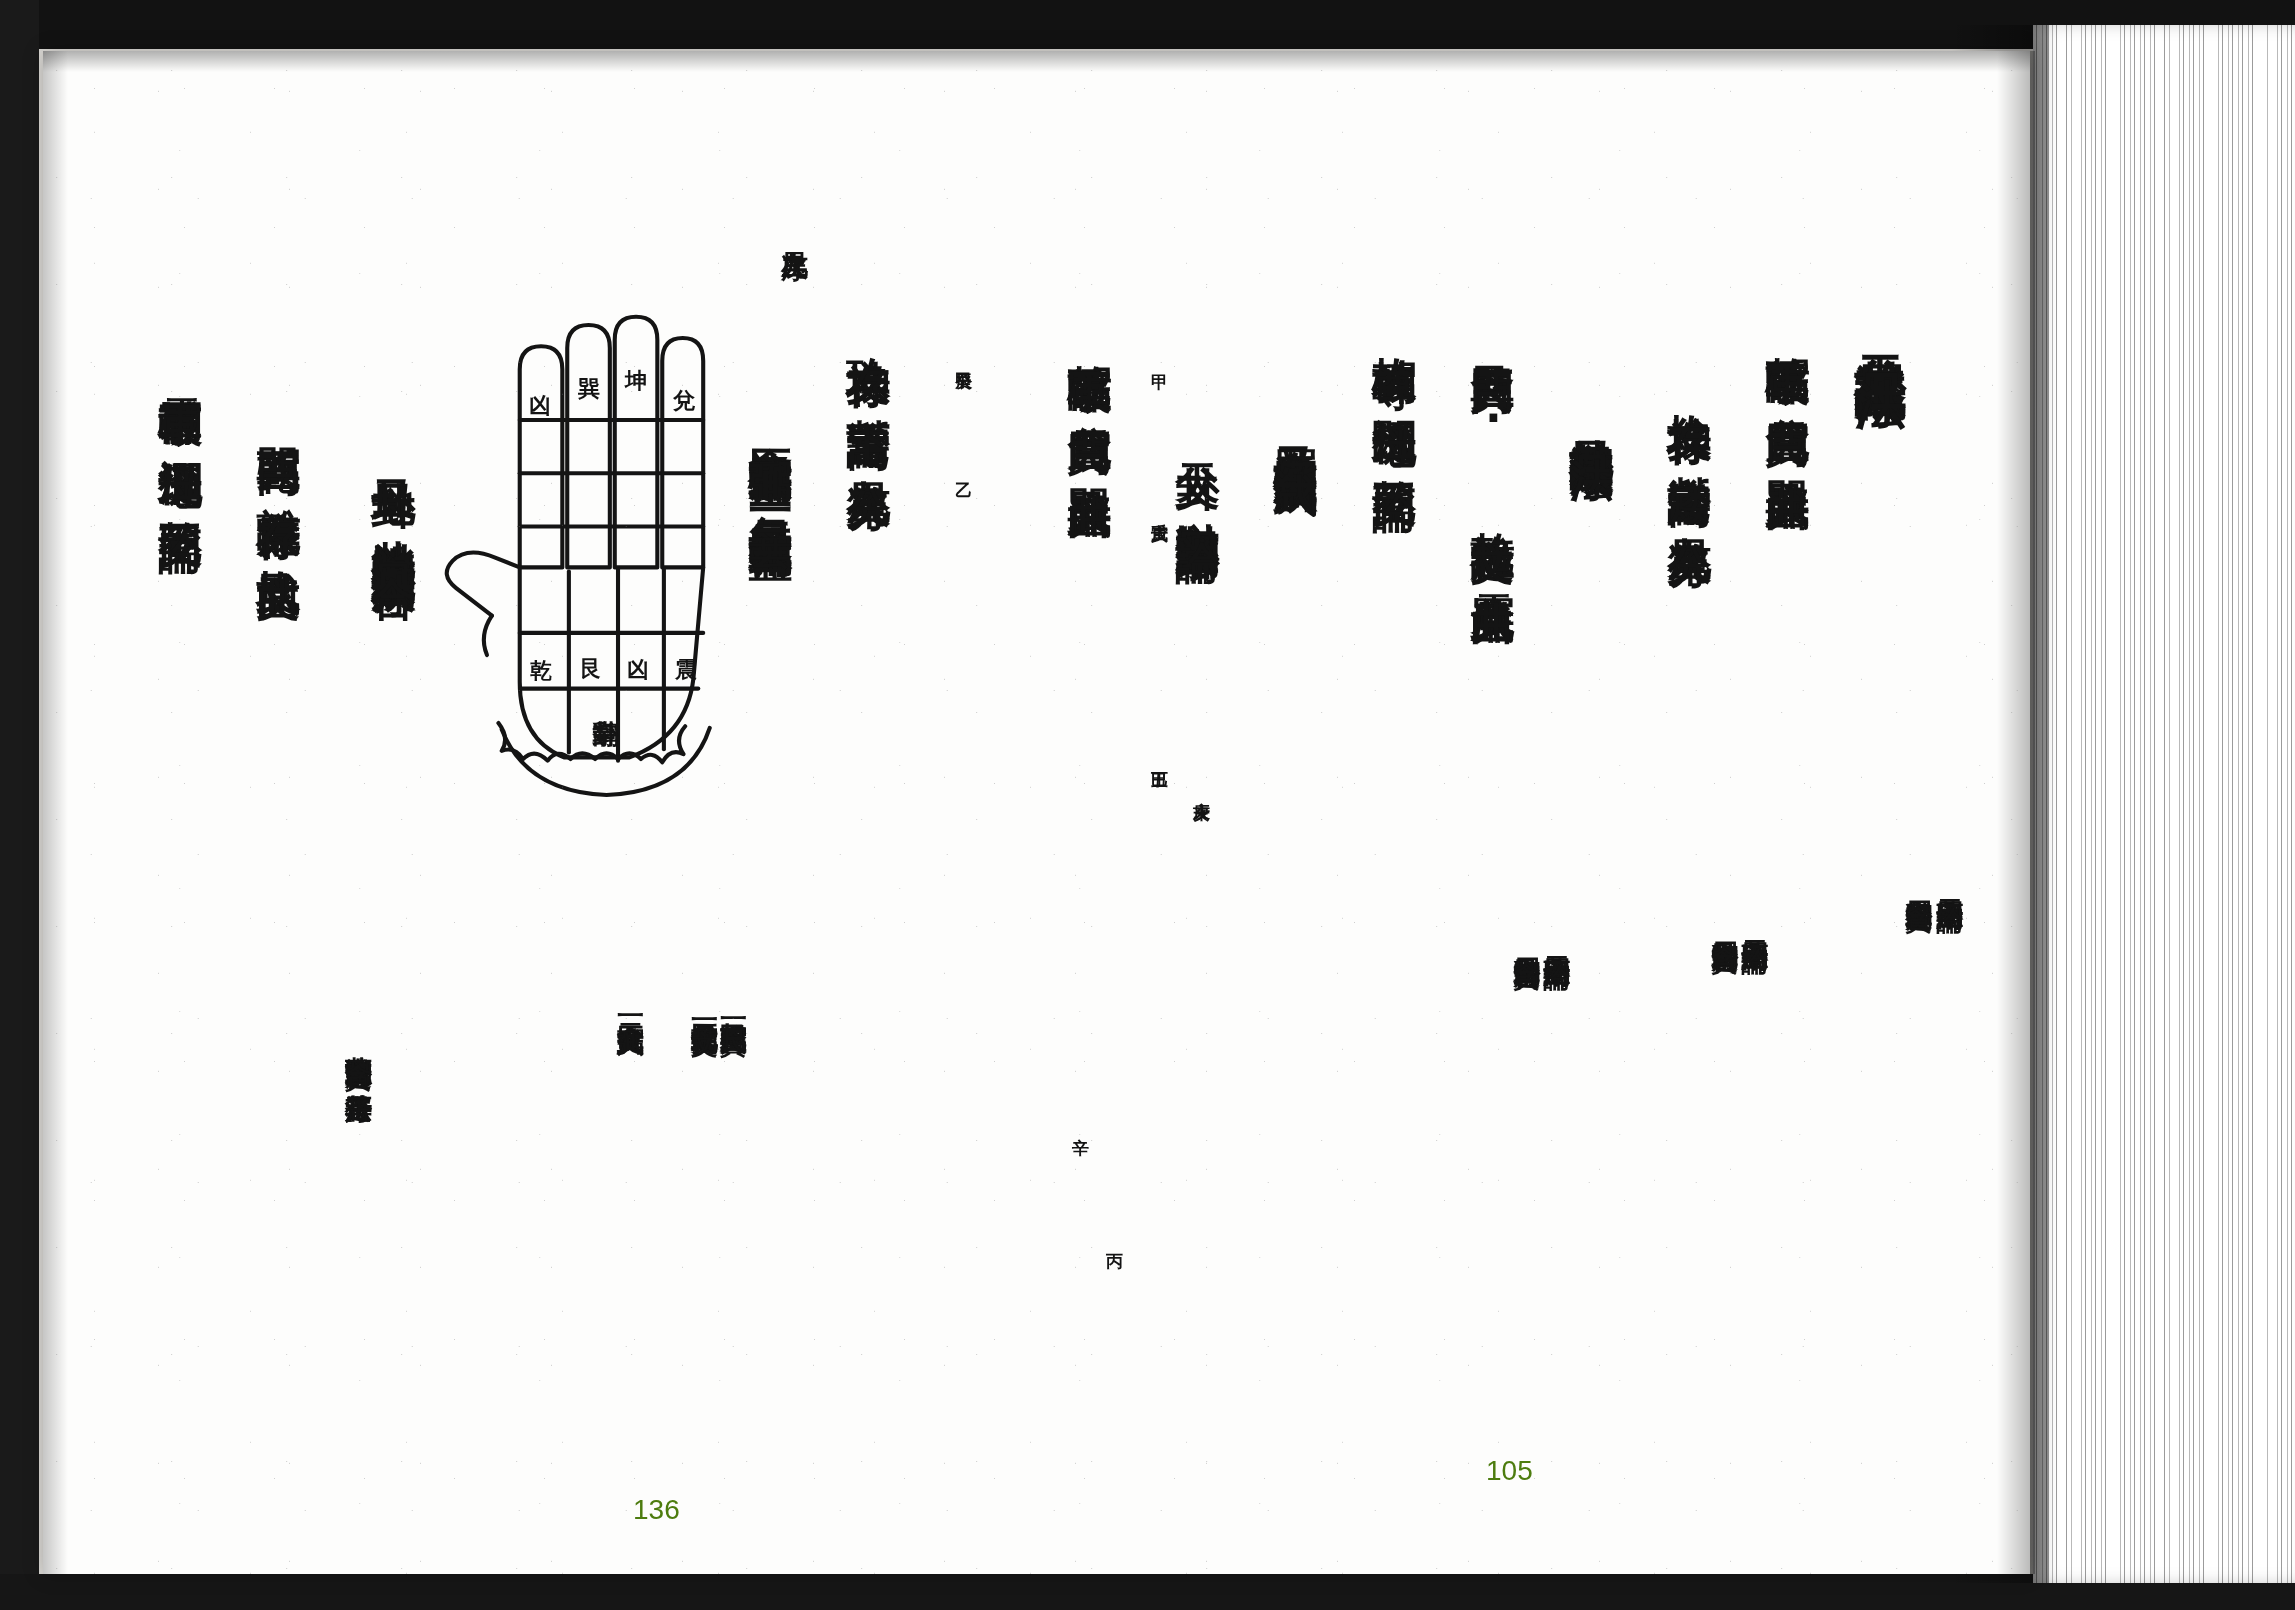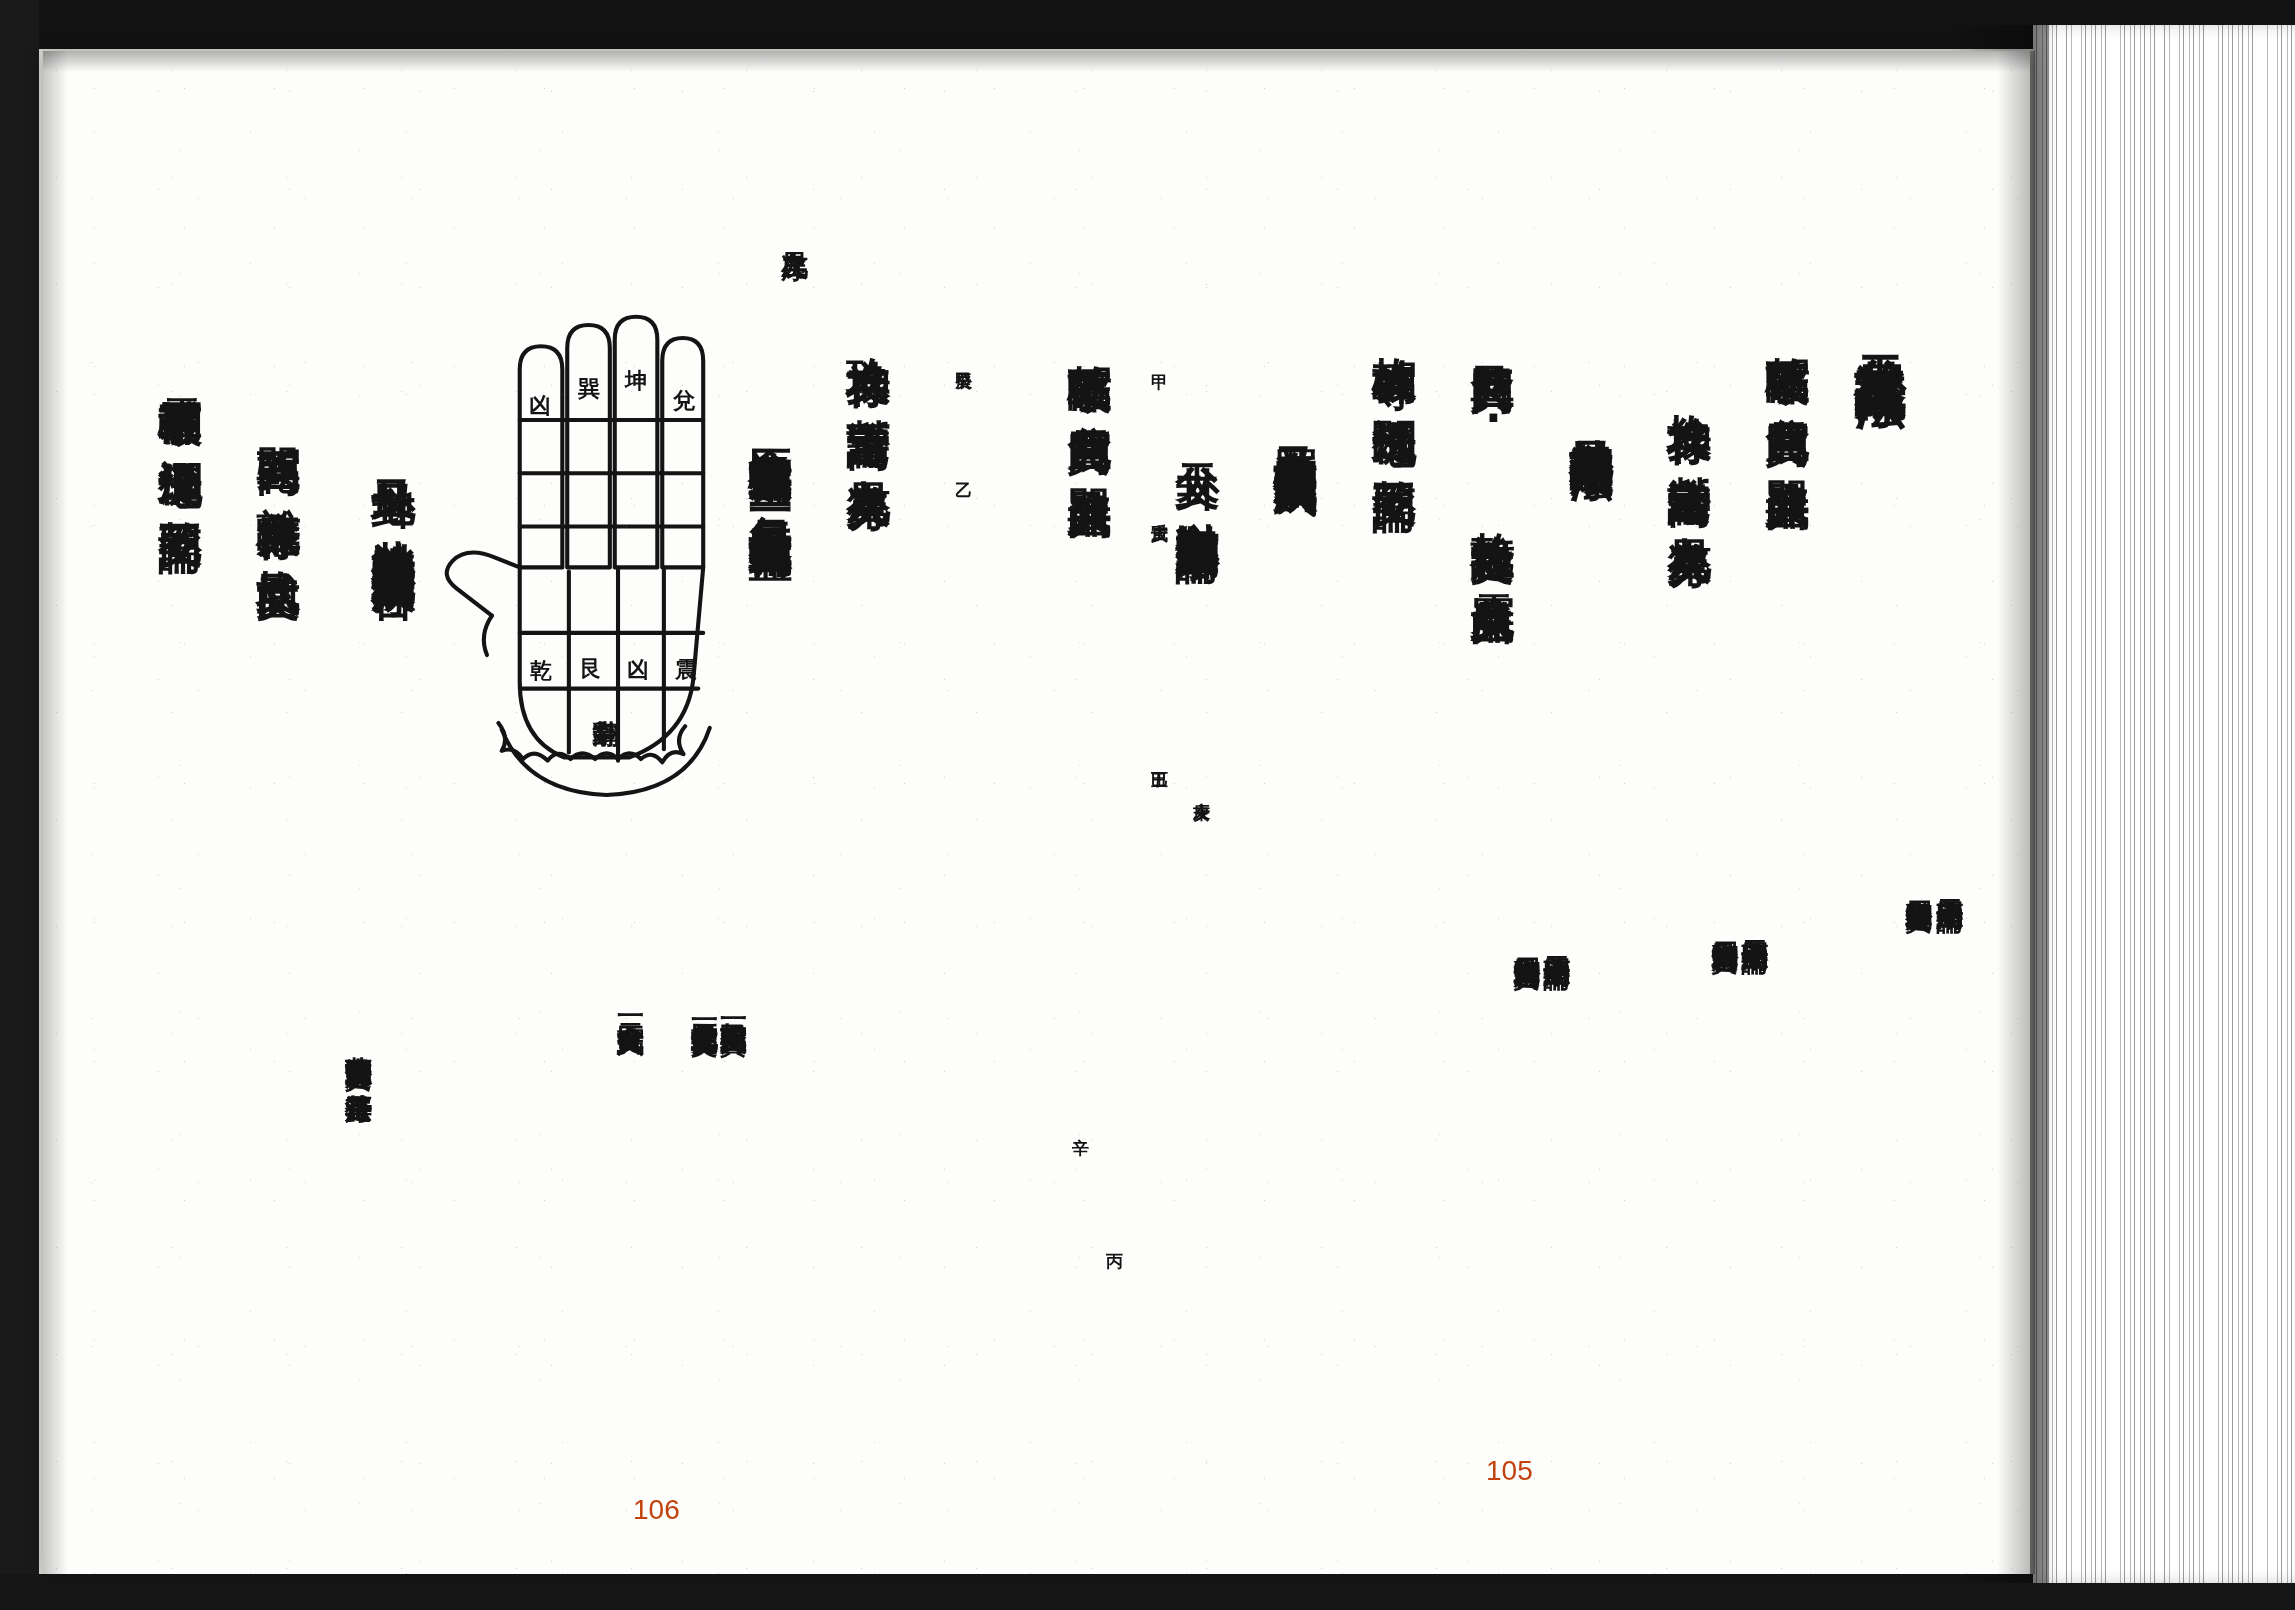--- a/index.html
+++ b/index.html
@@ -124,21 +124,21 @@
   }
   .c-title  { font-size: 52px; letter-spacing: 0.05em; }
   .c-main   { font-size: 44px; }
   .c-small  { font-size: 27px; font-weight: 600; letter-spacing: 0.02em; }
   .c-micro  { font-size: 17px; font-weight: 600; }
 
   .page-num {
     position: absolute;
     font-family: "Liberation Sans", sans-serif;
     font-size: 28px;
-    color: #c2410c;
+    color: #4d7c0f;
   }
   .pn-left  { left: 590px;  top: 1443px; }
   .pn-right { left: 1443px; top: 1404px; }
 
   
   .hand-fig {
     position: absolute;
     left: 385px;
     top: 246px;
     width: 344px;
@@ -272,18 +272,18 @@
       <div class="hand-label" style="left:241px; top:74px;">兌</div>
 
       <div class="hand-label" style="left:98px; top:344px;">乾</div>
       <div class="hand-label" style="left:148px; top:344px;">艮</div>
       <div class="hand-label" style="left:195px; top:343px;">凶</div>
       <div class="hand-label" style="left:243px; top:343px;">震</div>
 
       <div class="hand-label" style="left:161px; top:403px; font-size:26px;">掌卦翻</div>
     </div>
 
-    <div class="page-num pn-left">106</div>
+    <div class="page-num pn-left">136</div>
 
     <div class="speckle"></div>
   </div>
 </div>
 
 
 </body></html>

